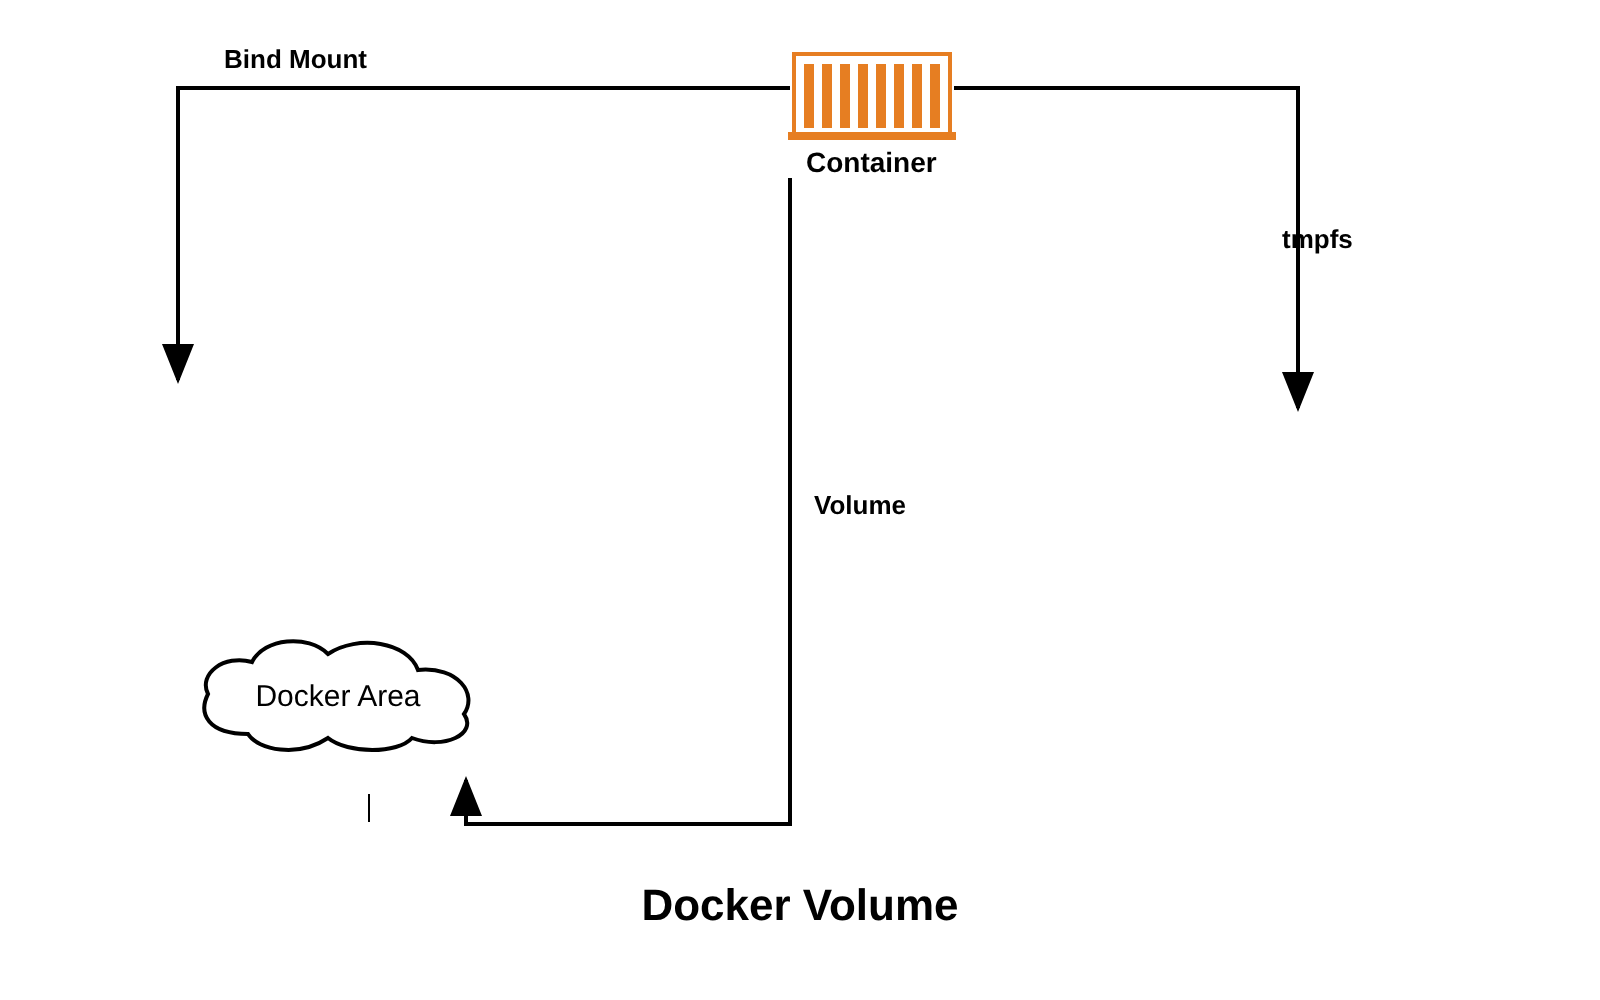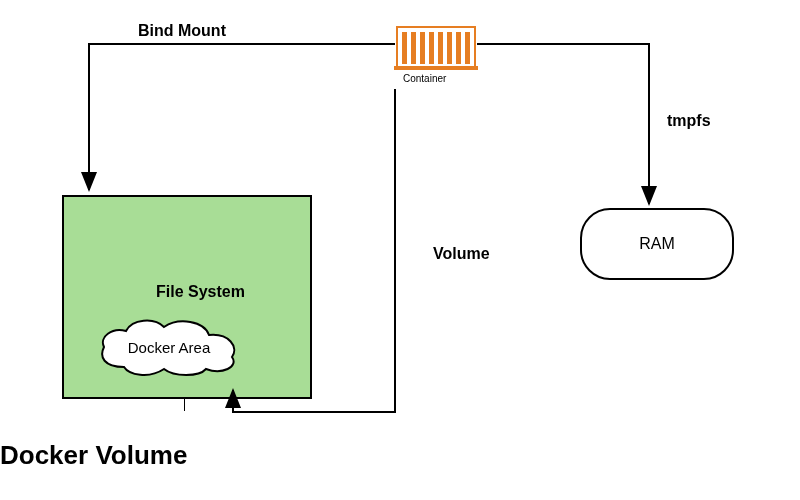--- a/index.html
+++ b/index.html
@@ -12,22 +12,21 @@
       position: relative;
     }
     .canvas {
       position: relative;
       width: 800px;
       height: 500px;
     }
     .label {
       position: absolute;
       font-weight: bold;
-      font-size: 16px;
-      margin-left: 26px;
+      font-size: 13px;
     }
     
     .container-box {
       position: absolute;
       left: 396px;
       top: 26px;
       width: 76px;
       height: 40px;
       background: #fff;
       border: 2px solid #e67e22;
@@ -44,21 +43,22 @@
       left: 394px;
       top: 66px;
       width: 84px;
       height: 4px;
       background: #e67e22;
     }
     .container-label {
       position: absolute;
       left: 403px;
       top: 73px;
-      font-size: 10px;
+      font-size: 14px;
+      font-weight: bold;
     }
     
     .filesystem-box {
       position: absolute;
       left: 62px;
       top: 195px;
       width: 246px;
       height: 200px;
       background: #a8dd96;
       border: 2px solid #000;
@@ -93,21 +93,22 @@
       width: 800px;
       height: 500px;
       pointer-events: none;
     }
     
     .title {
       position: absolute;
       left: 0;
       right: 0;
       top: 440px;
-      font-size: 26px;
+      text-align: center;
+      font-size: 22px;
       font-weight: bold;
     }
     
     .fs-tick {
       position: absolute;
       width: 1px;
       height: 14px;
       background: #000;
     }
   </style>
@@ -128,42 +129,36 @@
   </div>
   <div class="container-base"></div>
   <div class="container-label">Container</div>
 
   <div class="label" style="left:112px; top:22px;">Bind Mount</div>
 
   <div class="label" style="left:641px; top:112px;">tmpfs</div>
 
   <div class="label" style="left:407px; top:245px;text-align:right;">Volume</div>
 
-  <div class="filesystem-box">
-    <div class="label" style="left:66px; top:86px;">File System</div>
-  </div>
 
   <svg class="docker-area-cloud" viewBox="0 0 150 60">
     <path d="M 30 50
              C 10 50, 5 40, 10 30
              C 5 20, 18 10, 32 14
              C 38 2, 60 0, 70 10
              C 85 0, 110 4, 115 18
              C 135 16, 145 30, 138 40
              C 145 50, 128 58, 112 52
              C 105 60, 80 60, 70 52
              C 55 62, 35 58, 30 50 Z" fill="#fff" stroke="#000" stroke-width="2"></path>
     <text x="75" y="36" text-anchor="middle" font-size="15" font-family="Arial">Docker Area</text>
   </svg>
 
   <div class="fs-tick" style="left:184px; top:397px;"></div>
 
-  <div class="ram-capsule">
-    <span>RAM</span>
-  </div>
 
   <svg class="arrow-svg">
     <defs>
       <marker id="arrowhead" markerWidth="10" markerHeight="8" refX="9" refY="4" orient="auto">
         <polygon points="0 0, 10 4, 0 8" fill="#000"></polygon>
       </marker>
     </defs>
 
     <path d="M 395 44 L 89 44 L 89 190" stroke="#000" stroke-width="2" fill="none" marker-end="url(#arrowhead)"></path>
 

